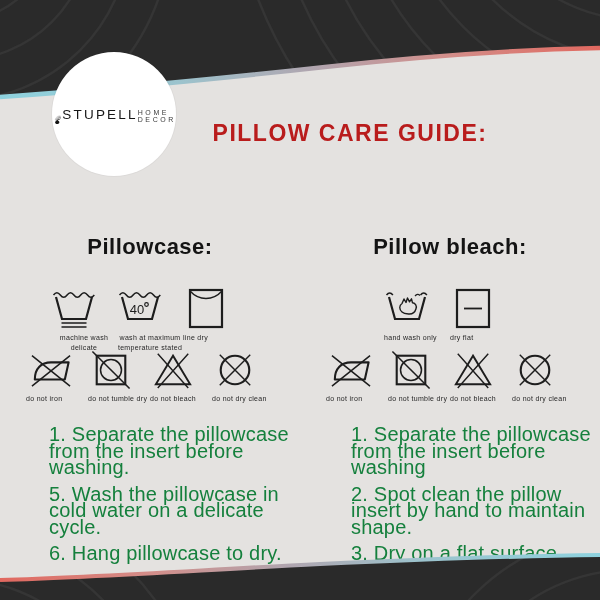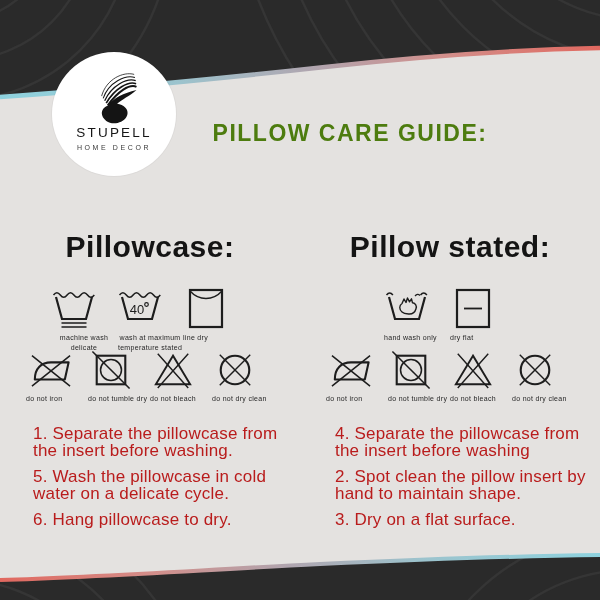--- a/index.html
+++ b/index.html
@@ -5,47 +5,47 @@
   html,body{margin:0;padding:0;background:#ffffff;}
   .canvas{
     position:relative;width:600px;height:600px;overflow:hidden;
     background:#e4e2e0;font-family:"Liberation Sans",sans-serif;color:#1e1e1e;
   }
   svg{display:block;}
   .band-top{position:absolute;top:0;left:0;}
   .band-bottom{position:absolute;bottom:0;left:0;}
   .logo-circle{
     position:absolute;left:52px;top:52px;width:124px;height:124px;border-radius:50%;
-    background:#ffffff;display:flex;flex-direction:column;align-items:center;
+    background:#ffffff;display:flex;align-items:center;
     box-shadow:0 0 0 1px rgba(0,0,0,0.03);
   }
   .logo-mark{margin-top:10px;}
   .brand-name{font-size:13.5px;letter-spacing:2.2px;font-weight:400;color:#161616;margin-top:1px;}
   .brand-sub{font-size:7px;letter-spacing:2.6px;color:#3a3a3a;margin-top:4px;}
   .page-title{
     position:absolute;left:185px;top:120px;width:330px;text-align:center;
-    font-size:23px;font-weight:600;letter-spacing:1.5px;color:#4d7c0f;white-space:nowrap;
+    font-size:23px;font-weight:600;letter-spacing:1.5px;color:#b91c1c;white-space:nowrap;
   }
   .columns{position:absolute;top:234px;left:0;width:600px;display:flex;}
   .col{width:300px;display:flex;flex-direction:column;align-items:center;}
-  .col-heading{font-size:30px;font-weight:700;letter-spacing:0.5px;color:#141414;line-height:26px;}
+  .col-heading{font-size:22px;font-weight:700;letter-spacing:0.5px;color:#141414;line-height:26px;}
   .sym-row{display:flex;justify-content:center;align-items:flex-start;}
   .row1{margin-top:26px;height:64px;}
   .row2{margin-top:0px;}
   .sym{width:66px;display:flex;flex-direction:column;align-items:flex-start;}
   .row2 .sym{width:62px;}
   .sym-label{
     font-size:7px;line-height:1.45;letter-spacing:0.3px;color:#262626;
     text-align:center;margin-top:3px;
   }
   .row2 .sym-label{white-space:nowrap;margin-top:4px;}
   .icon-stroke{stroke:#1d1d1d;fill:none;}
   .instructions{margin-top:22px;width:264px;align-self:flex-start;margin-left:33px;}
   .col-right .instructions{margin-left:35px;}
-  .instr{font-size:17px;line-height:16.5px;color:#b91c1c;margin:0 0 10px 0;letter-spacing:0.2px;}
+  .instr{font-size:20px;line-height:16.5px;color:#15803d;margin:0 0 10px 16px;letter-spacing:0.2px;}
 </style>
 </head>
 <body>
 
 <div class="canvas">
 
   <svg class="band-top" width="600" height="185" viewBox="0 0 600 185">
     <defs>
       <linearGradient id="topAccent" x1="0" y1="0" x2="600" y2="0" gradientUnits="userSpaceOnUse">
         <stop offset="0" stop-color="#8ed2de"></stop>
@@ -160,21 +160,21 @@
       </div>
 
       <div class="instructions">
         <p class="instr">1. Separate the pillowcase from the insert before washing.</p>
         <p class="instr">5. Wash the pillowcase in cold water on a delicate cycle.</p>
         <p class="instr">6. Hang pillowcase to dry.</p>
       </div>
     </div>
 
     <div class="col col-right">
-      <div class="col-heading">Pillow stated:</div>
+      <div class="col-heading">Pillow bleach:</div>
 
       <div class="sym-row row1">
         <div class="sym">
           <svg width="46" height="44" viewBox="0 0 46 44">
             <path class="icon-stroke" d="M2.5,9 q3.2,-4 6.4,0" stroke-width="1.5"></path>
             <path class="icon-stroke" d="M36.5,9 q3.2,-4 6.4,0" stroke-width="1.5"></path>
             <path class="icon-stroke" d="M5,11 L11,33 H35 L41,11" stroke-width="2.2"></path>
             <path class="icon-stroke" d="M18,26 c-3,-2.5 -3,-6.5 0,-8.5 l2,-4.5 2,3.5 1.5,-4.5 2,3.8 2,-3 1,4 c3,0.5 4.5,3.2 3.5,6 c-1,3.5 -4,5.5 -7.5,5.2 c-2.8,-0.2 -5,-0.6 -6.5,-2 z" stroke-width="1.4" stroke-linejoin="round"></path>
             <path class="icon-stroke" d="M31,10 q2.5,-3 5,-0.5" stroke-width="1.2"></path>
           </svg>
@@ -215,21 +215,21 @@
         <div class="sym">
           <svg width="46" height="40" viewBox="0 0 46 42">
             <circle class="icon-stroke" cx="23" cy="21" r="15" stroke-width="2.2"></circle>
             <path class="icon-stroke" d="M7,5 L39,37 M39,5 L7,37" stroke-width="1.5"></path>
           </svg>
           <div class="sym-label">do not dry clean</div>
         </div>
       </div>
 
       <div class="instructions">
-        <p class="instr">4. Separate the pillowcase from the insert before washing</p>
+        <p class="instr">1. Separate the pillowcase from the insert before washing</p>
         <p class="instr">2. Spot clean the pillow insert by hand to maintain shape.</p>
         <p class="instr">3. Dry on a flat surface.</p>
       </div>
     </div>
   </div>
 
   <svg class="band-bottom" width="600" height="50" viewBox="0 0 600 50">
     <defs>
       <linearGradient id="botAccent" x1="0" y1="0" x2="600" y2="0" gradientUnits="userSpaceOnUse">
         <stop offset="0" stop-color="#e1685f"></stop>

